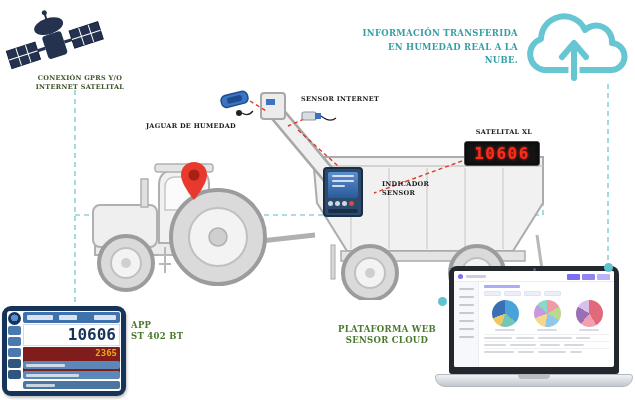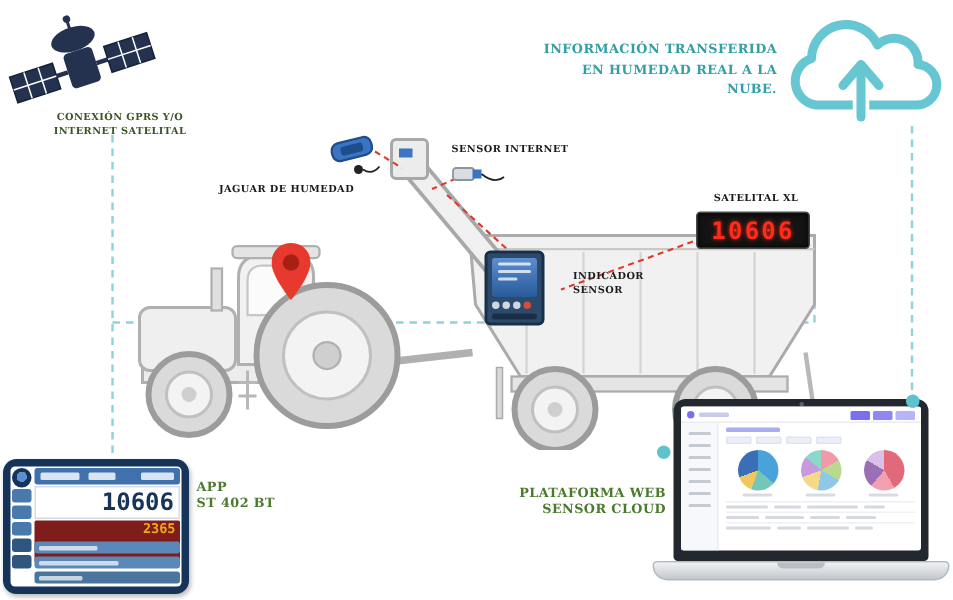--- a/index.html
+++ b/index.html
@@ -255,21 +255,21 @@
       <div class="rowbtn" style="top:70px;background:#49759f;">
           <i style="width:30%;"></i>
         </div>
     </div>
   </div>
   <div class="abs lbl lbl-green" style="left:131px;top:320px;width:70px;z-index:6;">
     <span>APP</span><br>
     <span>ST 402 BT</span>
   </div>
 
-  <div class="abs lbl lbl-green" style="left:330px;top:324px;width:114px;text-align:right;z-index:6;">
+  <div class="abs lbl lbl-green" style="left:330px;top:324px;width:114px;text-align:center;z-index:6;">
     <span>PLATAFORMA WEB</span><br>
     <span>SENSOR CLOUD</span>
   </div>
 
   <div class="abs laptop-screen">
     <div class="cam"></div>
     <div class="dash">
       <div class="topbar">
         <div class="dot"></div>
         <div class="word"></div>

